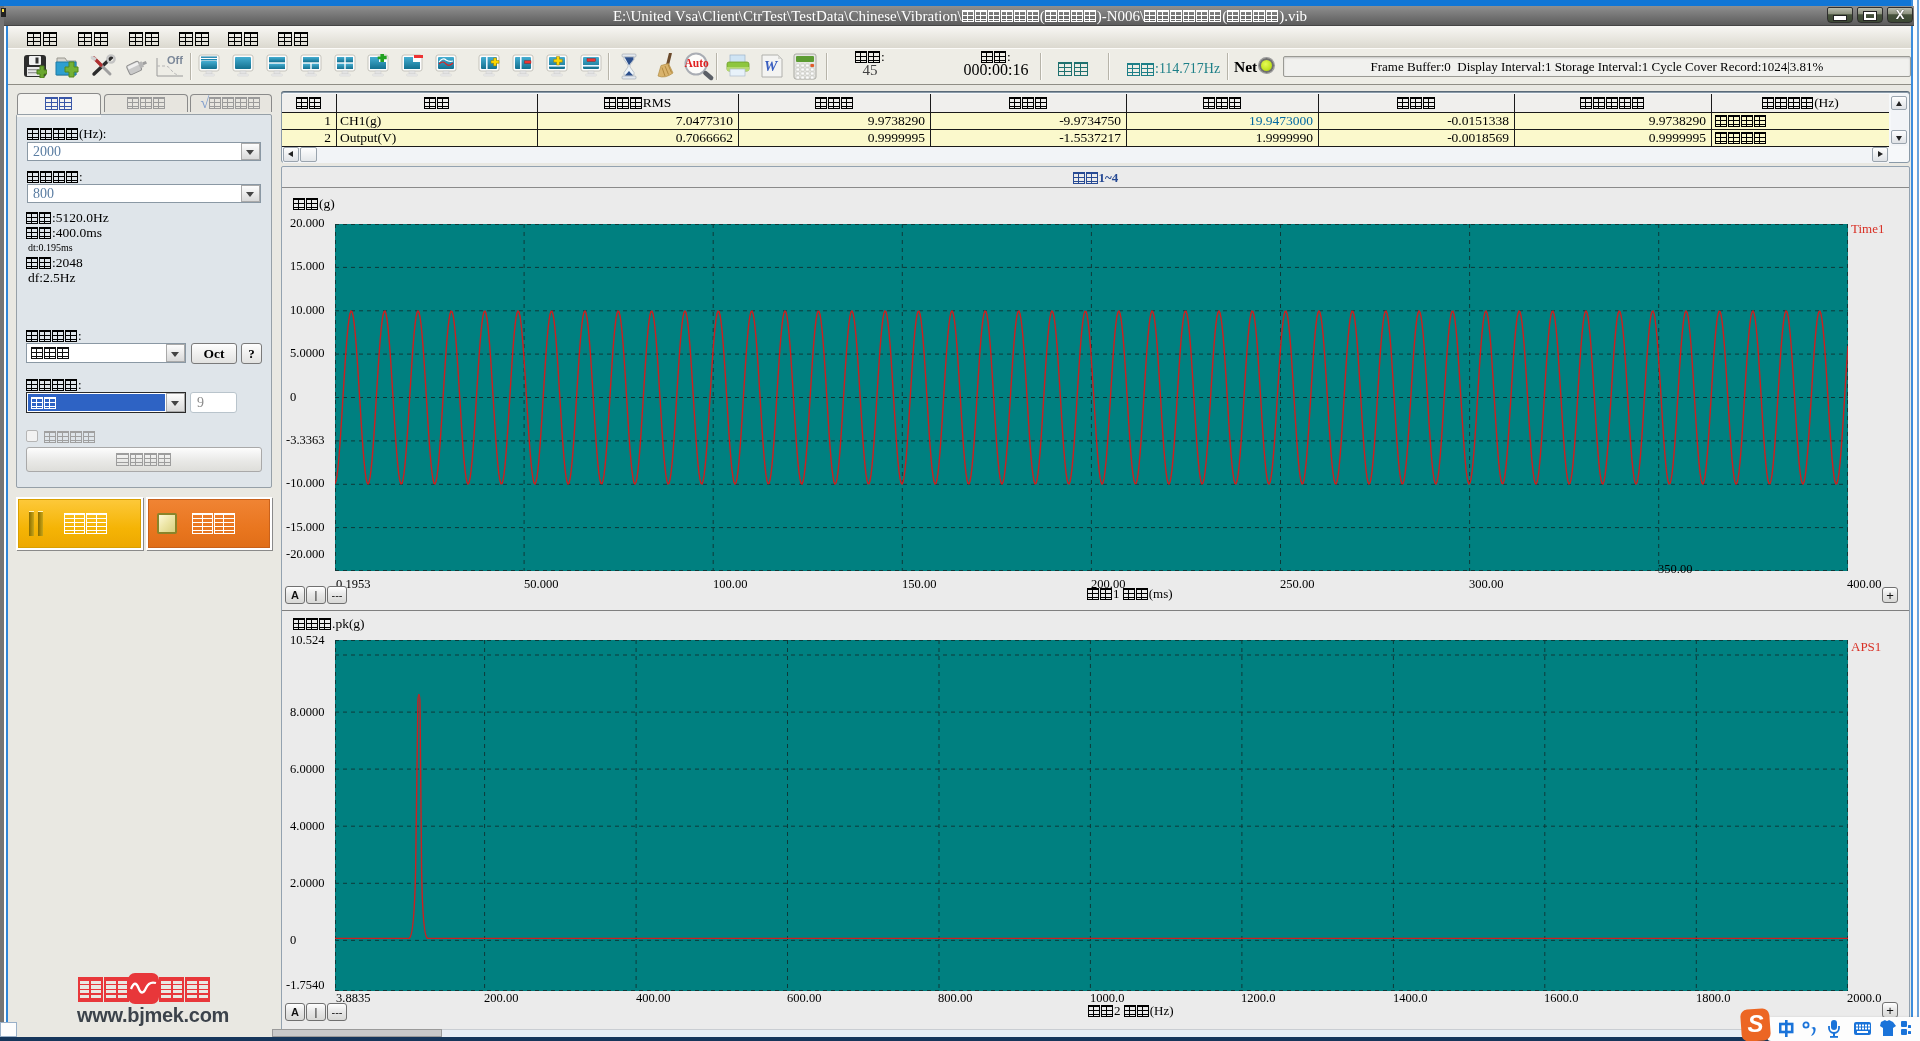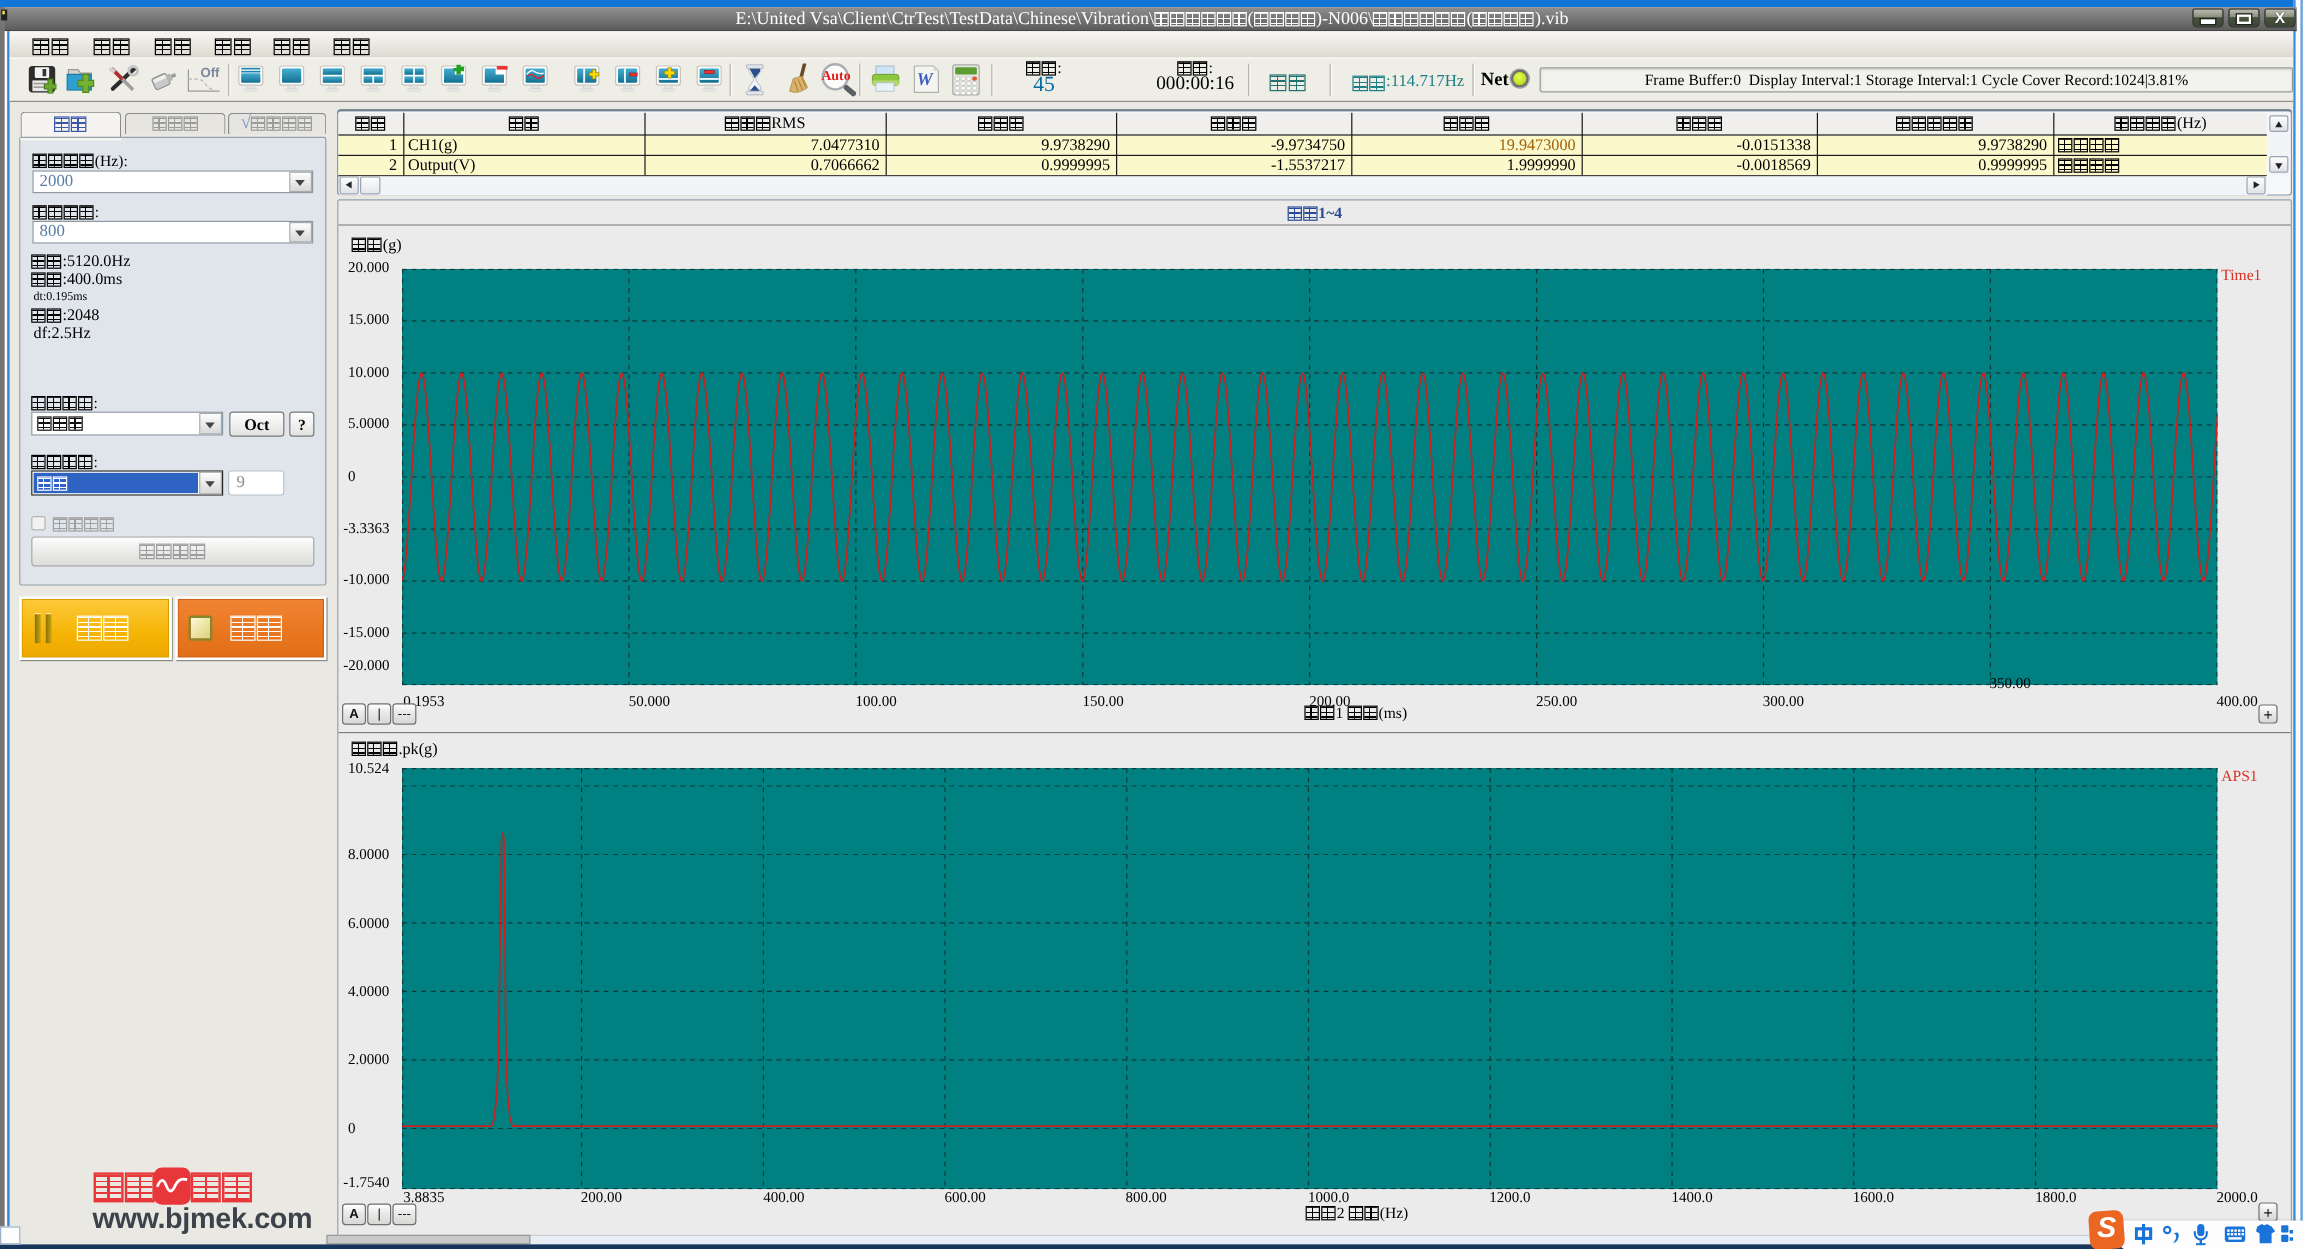--- a/index.html
+++ b/index.html
@@ -231,21 +231,21 @@
       <rect x="12.6" y="19" width="3.6" height="3" rx="0.8"></rect>
       <rect x="17.4" y="19" width="3.6" height="3" rx="0.8"></rect>
       <rect x="3.0" y="23" width="3.6" height="3" rx="0.8"></rect>
       <rect x="7.8" y="23" width="3.6" height="3" rx="0.8"></rect>
       <rect x="12.6" y="23" width="3.6" height="3" rx="0.8"></rect>
       <rect x="17.4" y="23" width="3.6" height="3" rx="0.8"></rect>
     </g>
     <rect x="17.4" y="11" width="3.6" height="3" rx="0.8" fill="#e05a28"></rect>
   </svg>
 <div class="r ctr" style="left:840px;top:50px;width:60px;height:13px;font-size:13.5px;color:#000"><i class="g" style="width:12px;height:12px;margin-right:1px"></i><i class="g" style="width:12px;height:12px;margin-right:1px"></i>:</div>
-<div class="r ctr" style="left:840px;top:63px;width:60px;height:15px;font-size:18px;color:#0369a1">45</div>
+<div class="r ctr" style="left:840px;top:63px;width:60px;height:15px;font-size:15px;color:#404040">45</div>
 <div class="r ctr" style="left:960px;top:50px;width:72px;height:13px;font-size:13.5px;color:#000"><i class="g" style="width:12px;height:12px;margin-right:1px"></i><i class="g" style="width:12px;height:12px;margin-right:1px"></i>:</div>
 <div class="r ctr" style="left:952px;top:62px;width:88px;height:16px;font-size:16px;color:#000">000:00:16</div>
 <div class="r ctr" style="left:1048px;top:60px;width:52px;height:17px;font-size:15px;color:#20716f"><i class="g" style="width:14px;height:14px;margin-right:2px"></i><i class="g" style="width:14px;height:14px;margin-right:2px"></i></div>
 <div class="r" style="left:1127px;top:61px;height:16px;font-size:14px;color:#1d7f87"><i class="g" style="width:13px;height:13px;margin-right:1px"></i><i class="g" style="width:13px;height:13px;margin-right:1px"></i><span style="letter-spacing:0">:114.717Hz</span></div>
 <div class="r" style="left:1234px;top:58px;height:18px;font-size:15.5px;font-weight:bold;color:#000">Net</div>
 <div class="a" style="left:1259px;top:58px;width:15px;height:15px;border-radius:50%;background:radial-gradient(circle at 42% 38%,#e6fa56,#c3e321 60%,#9db80e);border:2px solid #6f6f6f;box-shadow:0 0 0 1px #9a9a9a"></div>
 <div class="a" style="left:1283px;top:56px;width:628px;height:21px;background:#f1f1ee;border:1px solid #9a9a94;border-radius:2px;box-shadow:inset 0 1px 2px rgba(0,0,0,0.18)"></div>
 <div class="r ctr" style="left:1283px;top:57px;width:628px;height:19px;font-size:13px;color:#000">Frame Buffer:0&nbsp; Display Interval:1 Storage Interval:1 Cycle Cover Record:1024|3.81%</div>
 <div class="a" style="left:17px;top:93px;width:84px;height:22px;background:#f5f4f1;border:1px solid #8a8a8a;border-bottom:none;border-radius:4px 4px 0 0"></div>
 <div class="a" style="left:104px;top:94px;width:84px;height:18px;background:#e7e5df;border:1px solid #8a8a8a;border-bottom:none;border-radius:4px 4px 0 0"></div>
@@ -297,21 +297,21 @@
 <div class="r" style="left:64px;top:512px;height:22px;color:#fff;text-shadow:1px 1px 2px #8a6a00"><i class="g" style="width:21px;height:21px;margin-right:1px"></i><i class="g" style="width:21px;height:21px;margin-right:1px"></i></div>
 <div class="a" style="left:146px;top:497px;width:126px;height:53px;background:linear-gradient(#f08434,#e9761f 60%,#e06e18);border:2px solid #fff;box-shadow:1px 1px 0 #8a8a8a,inset 0 0 0 1px #c9611a"></div>
 <div class="a" style="left:157px;top:513px;width:20px;height:21px;background:linear-gradient(135deg,#fdf9d9,#ece5a5 50%,#d9d080);border:2px solid #8a842a;border-radius:2px"></div>
 <div class="r" style="left:192px;top:512px;height:22px;color:#fff;text-shadow:1px 1px 2px #9a4a00"><i class="g" style="width:21px;height:21px;margin-right:1px"></i><i class="g" style="width:21px;height:21px;margin-right:1px"></i></div>
 <div class="a" style="left:128px;top:973px;width:31px;height:31px;border-radius:7px;background:#e8373a"></div>
 <svg class="a" style="left:128px;top:973px" width="31" height="31" viewBox="0 0 31 31">
     <path d="M3 16 q4 -10 7.5 -1 q3.5 9 7.5 0 q3 -7 10 -5" stroke="#fff" stroke-width="2.3" fill="none"></path>
   </svg>
 <div class="r" style="left:78px;top:976px;height:26px;color:#e8373a;font-weight:bold"><i class="g gd" style="width:25px;height:25px;margin-right:1px"></i><i class="g gd" style="width:25px;height:25px;margin-right:1px"></i></div>
 <div class="r" style="left:159px;top:976px;height:26px;color:#e8373a;font-weight:bold"><i class="g gd" style="width:25px;height:25px;margin-right:1px"></i><i class="g gd" style="width:25px;height:25px;margin-right:1px"></i></div>
-<div class="r" style="left:77px;top:1007px;height:17px;color:#3c434b;font-size:24px;font-weight:bold;font-family:'Liberation Sans',sans-serif;letter-spacing:-0.3px">www.bjmek.com</div>
+<div class="r" style="left:77px;top:1007px;height:17px;color:#3c434b;font-size:20px;font-weight:bold;font-family:'Liberation Sans',sans-serif;letter-spacing:-0.3px">www.bjmek.com</div>
 <div class="a" style="left:281px;top:92px;width:1629px;height:71px;background:#f6f8fa;border:1px solid #8a9aa8;border-radius:3px;box-shadow:0 -1px 0 #5a6a78"></div>
 <div class="a" style="left:282px;top:94px;width:1607px;height:18px;background:#f0efed"></div>
 <div class="a" style="left:282px;top:113px;width:1607px;height:16px;background:#fbf9cc"></div>
 <div class="a" style="left:282px;top:130px;width:1607px;height:16px;background:#fbf9cc"></div>
 <div class="a" style="left:282px;top:112px;width:1607px;height:1px;background:#1a1a1a"></div>
 <div class="a" style="left:282px;top:129px;width:1607px;height:1px;background:#1a1a1a"></div>
 <div class="a" style="left:282px;top:146px;width:1607px;height:1px;background:#1a1a1a"></div>
 <div class="a" style="left:336px;top:94px;width:1px;height:52px;background:#1a1a1a"></div>
 <div class="a" style="left:537px;top:94px;width:1px;height:52px;background:#1a1a1a"></div>
 <div class="a" style="left:738px;top:94px;width:1px;height:52px;background:#1a1a1a"></div>
@@ -327,21 +327,21 @@
 <div class="r ctr" style="left:930px;top:96px;width:196px;height:14px;font-size:13.5px;color:#000"><i class="g" style="width:12px;height:12px;margin-right:1px"></i><i class="g" style="width:12px;height:12px;margin-right:1px"></i><i class="g" style="width:12px;height:12px;margin-right:1px"></i></div>
 <div class="r ctr" style="left:1126px;top:96px;width:192px;height:14px;font-size:13.5px;color:#000"><i class="g" style="width:12px;height:12px;margin-right:1px"></i><i class="g" style="width:12px;height:12px;margin-right:1px"></i><i class="g" style="width:12px;height:12px;margin-right:1px"></i></div>
 <div class="r ctr" style="left:1318px;top:96px;width:196px;height:14px;font-size:13.5px;color:#000"><i class="g" style="width:12px;height:12px;margin-right:1px"></i><i class="g" style="width:12px;height:12px;margin-right:1px"></i><i class="g" style="width:12px;height:12px;margin-right:1px"></i></div>
 <div class="r ctr" style="left:1514px;top:96px;width:197px;height:14px;font-size:13.5px;color:#000"><i class="g" style="width:12px;height:12px;margin-right:1px"></i><i class="g" style="width:12px;height:12px;margin-right:1px"></i><i class="g" style="width:12px;height:12px;margin-right:1px"></i><i class="g" style="width:12px;height:12px;margin-right:1px"></i><i class="g" style="width:12px;height:12px;margin-right:1px"></i></div>
 <div class="r ctr" style="left:1711px;top:96px;width:179px;height:14px;font-size:13.5px;color:#000"><i class="g" style="width:12px;height:12px;margin-right:1px"></i><i class="g" style="width:12px;height:12px;margin-right:1px"></i><i class="g" style="width:12px;height:12px;margin-right:1px"></i><i class="g" style="width:12px;height:12px;margin-right:1px"></i>(Hz)</div>
 <div class="r re" style="left:281px;top:114px;width:50px;height:14px;font-size:13.5px;color:#000">1</div>
 <div class="r" style="left:340px;top:114px;height:14px;font-size:13.5px;color:#000">CH1(g)</div>
 <div class="r re" style="left:537px;top:114px;width:196px;height:14px;font-size:13.5px;color:#000">7.0477310</div>
 <div class="r re" style="left:738px;top:114px;width:187px;height:14px;font-size:13.5px;color:#000">9.9738290</div>
 <div class="r re" style="left:930px;top:114px;width:191px;height:14px;font-size:13.5px;color:#000">-9.9734750</div>
-<div class="r re" style="left:1126px;top:114px;width:187px;height:14px;font-size:13.5px;color:#a16207">19.9473000</div>
+<div class="r re" style="left:1126px;top:114px;width:187px;height:14px;font-size:13.5px;color:#0369a1">19.9473000</div>
 <div class="r re" style="left:1318px;top:114px;width:191px;height:14px;font-size:13.5px;color:#000">-0.0151338</div>
 <div class="r re" style="left:1514px;top:114px;width:192px;height:14px;font-size:13.5px;color:#000">9.9738290</div>
 <div class="r" style="left:1715px;top:114px;height:14px;font-size:13.5px;color:#000"><i class="g" style="width:12px;height:12px;margin-right:1px"></i><i class="g" style="width:12px;height:12px;margin-right:1px"></i><i class="g" style="width:12px;height:12px;margin-right:1px"></i><i class="g" style="width:12px;height:12px;margin-right:1px"></i></div>
 <div class="r re" style="left:281px;top:131px;width:50px;height:14px;font-size:13.5px;color:#000">2</div>
 <div class="r" style="left:340px;top:131px;height:14px;font-size:13.5px;color:#000">Output(V)</div>
 <div class="r re" style="left:537px;top:131px;width:196px;height:14px;font-size:13.5px;color:#000">0.7066662</div>
 <div class="r re" style="left:738px;top:131px;width:187px;height:14px;font-size:13.5px;color:#000">0.9999995</div>
 <div class="r re" style="left:930px;top:131px;width:191px;height:14px;font-size:13.5px;color:#000">-1.5537217</div>
 <div class="r re" style="left:1126px;top:131px;width:187px;height:14px;font-size:13.5px;color:#000">1.9999990</div>
 <div class="r re" style="left:1318px;top:131px;width:191px;height:14px;font-size:13.5px;color:#000">-0.0018569</div>

